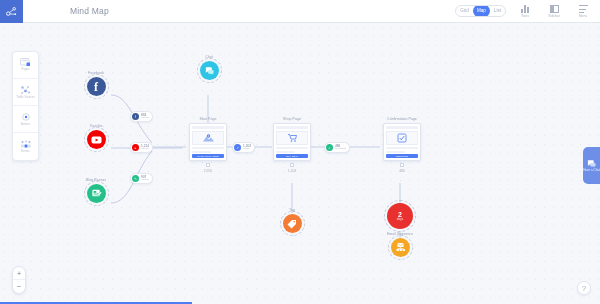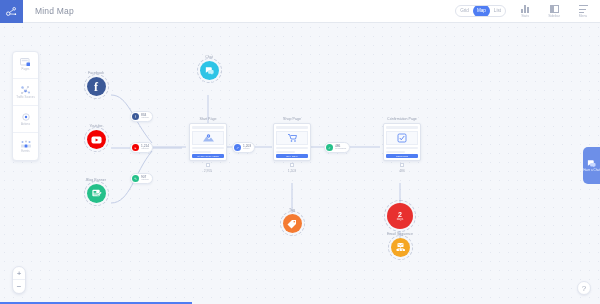--- a/index.html
+++ b/index.html
@@ -10,21 +10,21 @@
     background:#f4f6fa;
     overflow:hidden;
     position:relative;
     color:#5a6478;
   }
 
   
   .topbar{
     position:absolute; left:0; top:0; width:600px; height:23px;
     background:#ffffff; border-bottom:1px solid #e4e8ef;
-    display:flex; align-items:center; z-index:40;
+    display:flex; align-items:center; z-index:40;gap:35px;
   }
   .logo-box{
     width:23px; height:23px; background:#4a6fd4;
     display:flex; align-items:center; justify-content:center; flex:0 0 auto;
   }
   .app-title{
     margin-left:12px; font-size:8.5px; color:#8c93a4; letter-spacing:.2px;
   }
   .topbar-right{
     margin-left:auto; display:flex; align-items:center; gap:9px; padding-right:7px;

